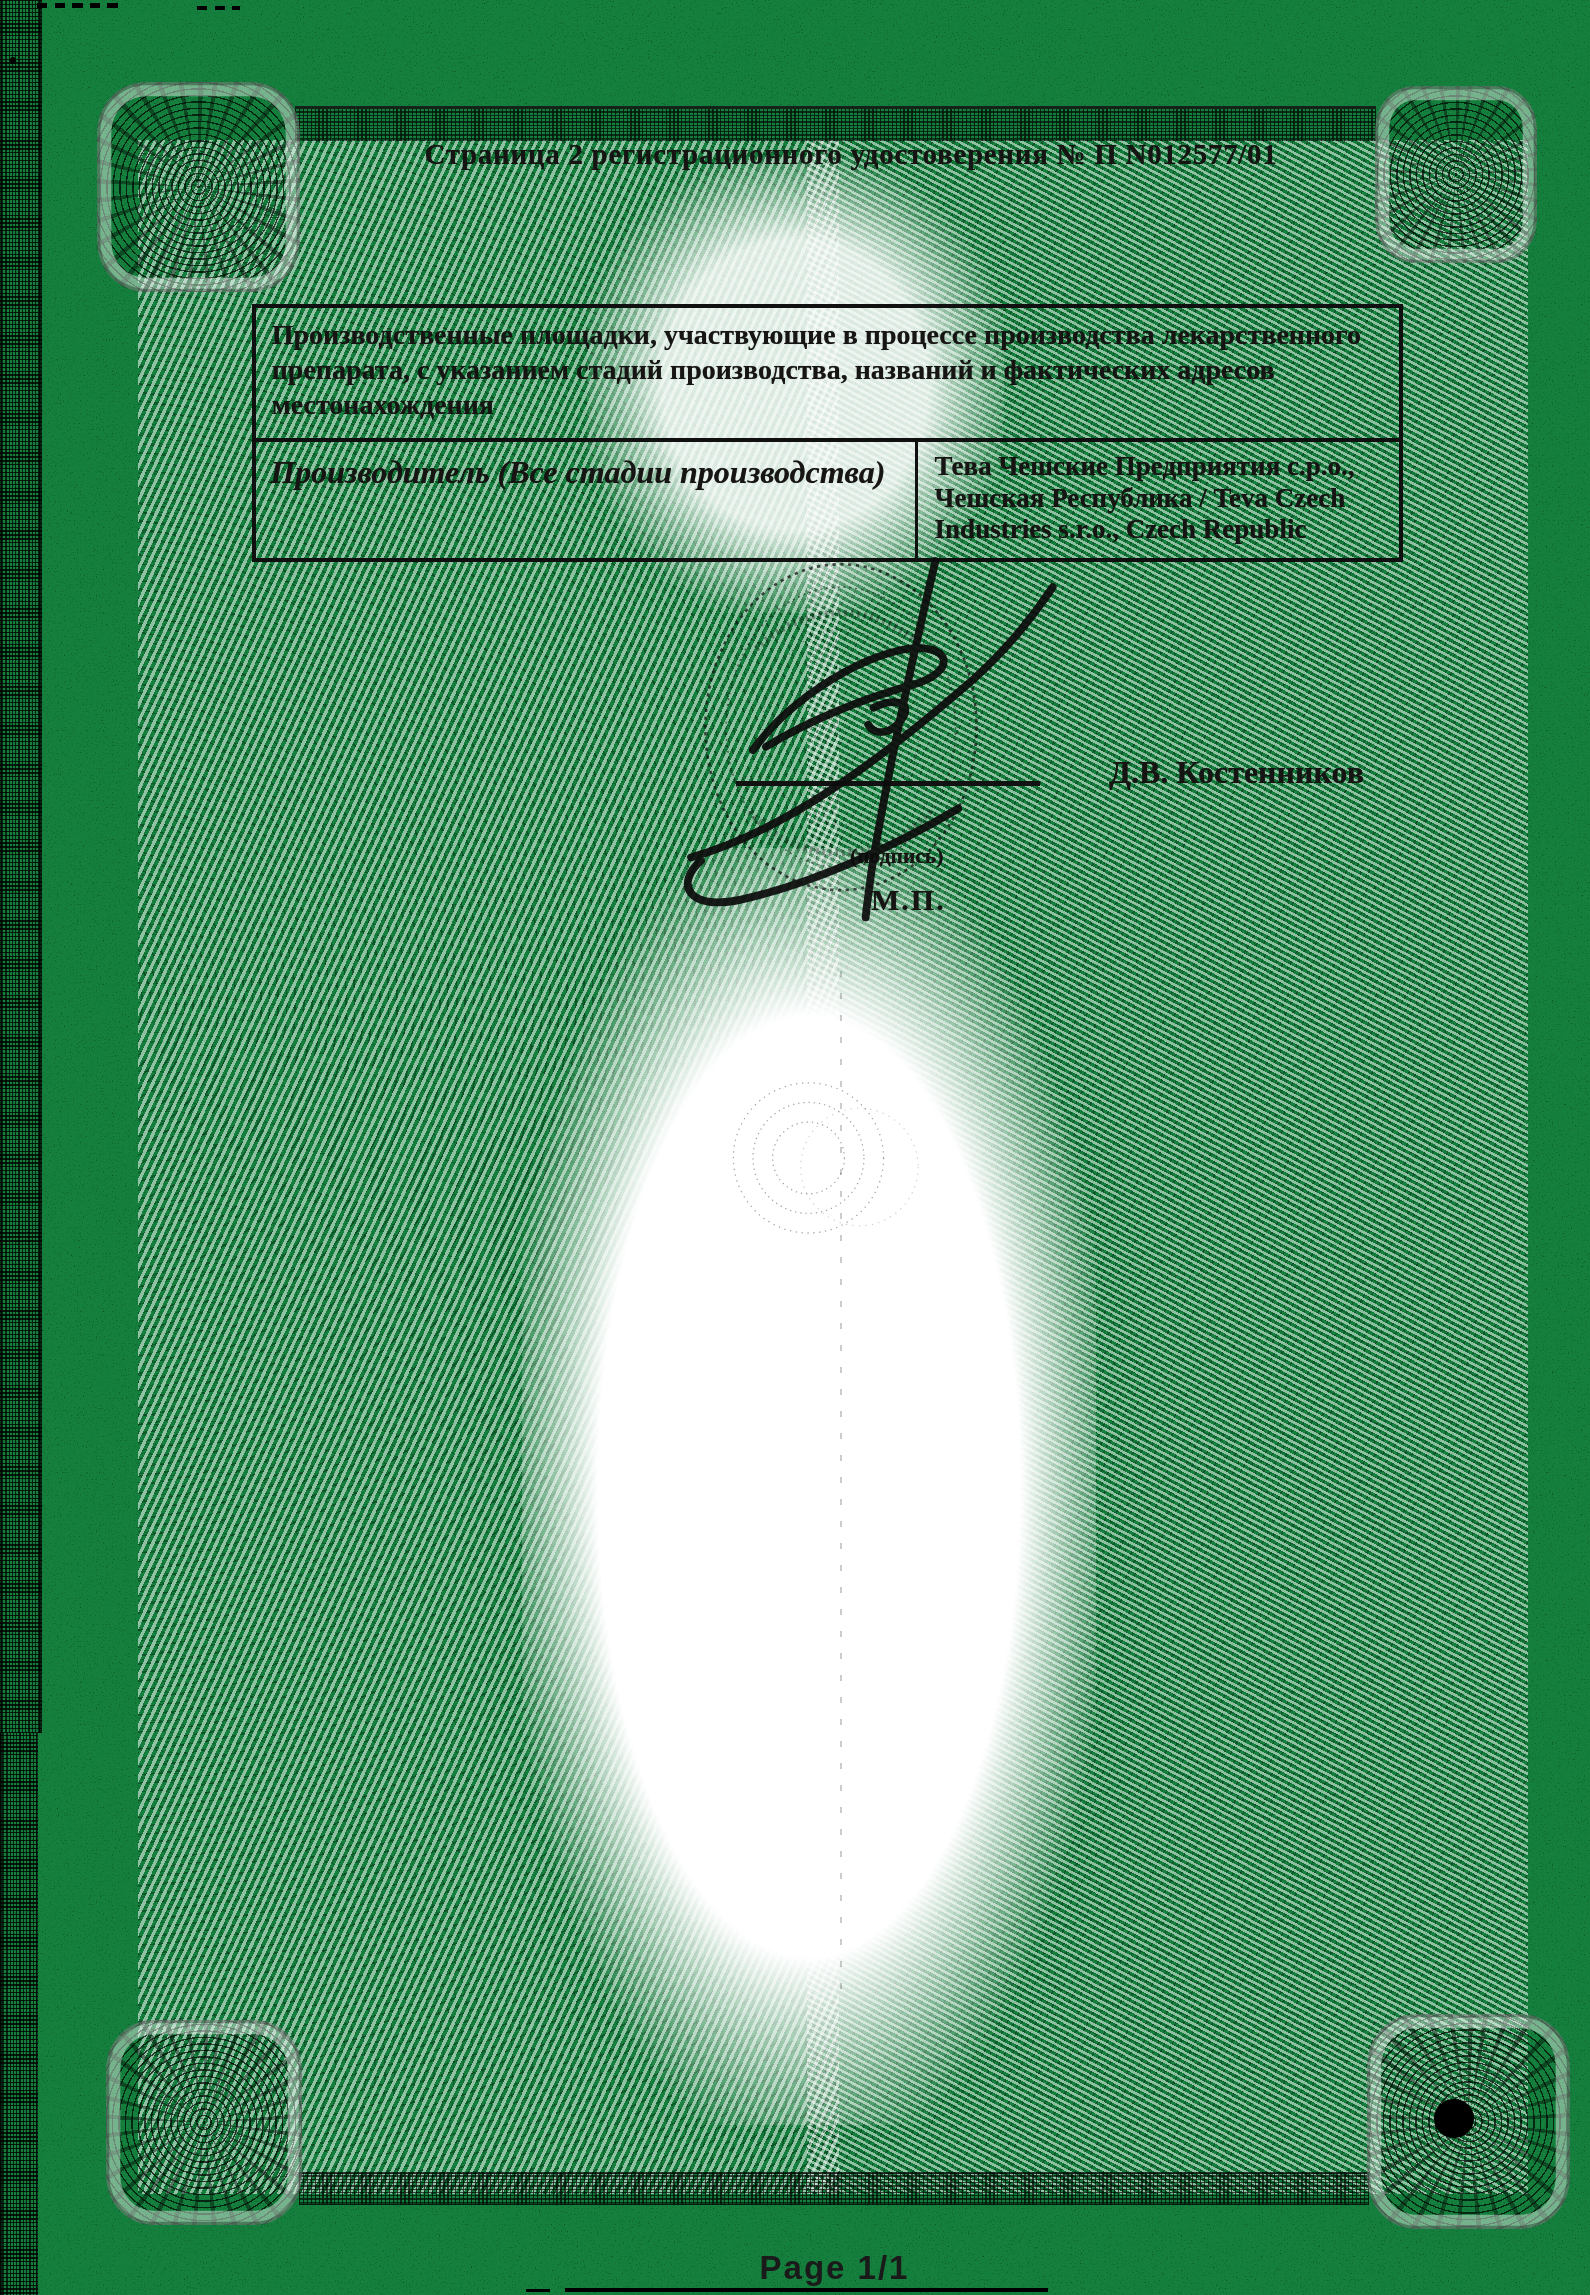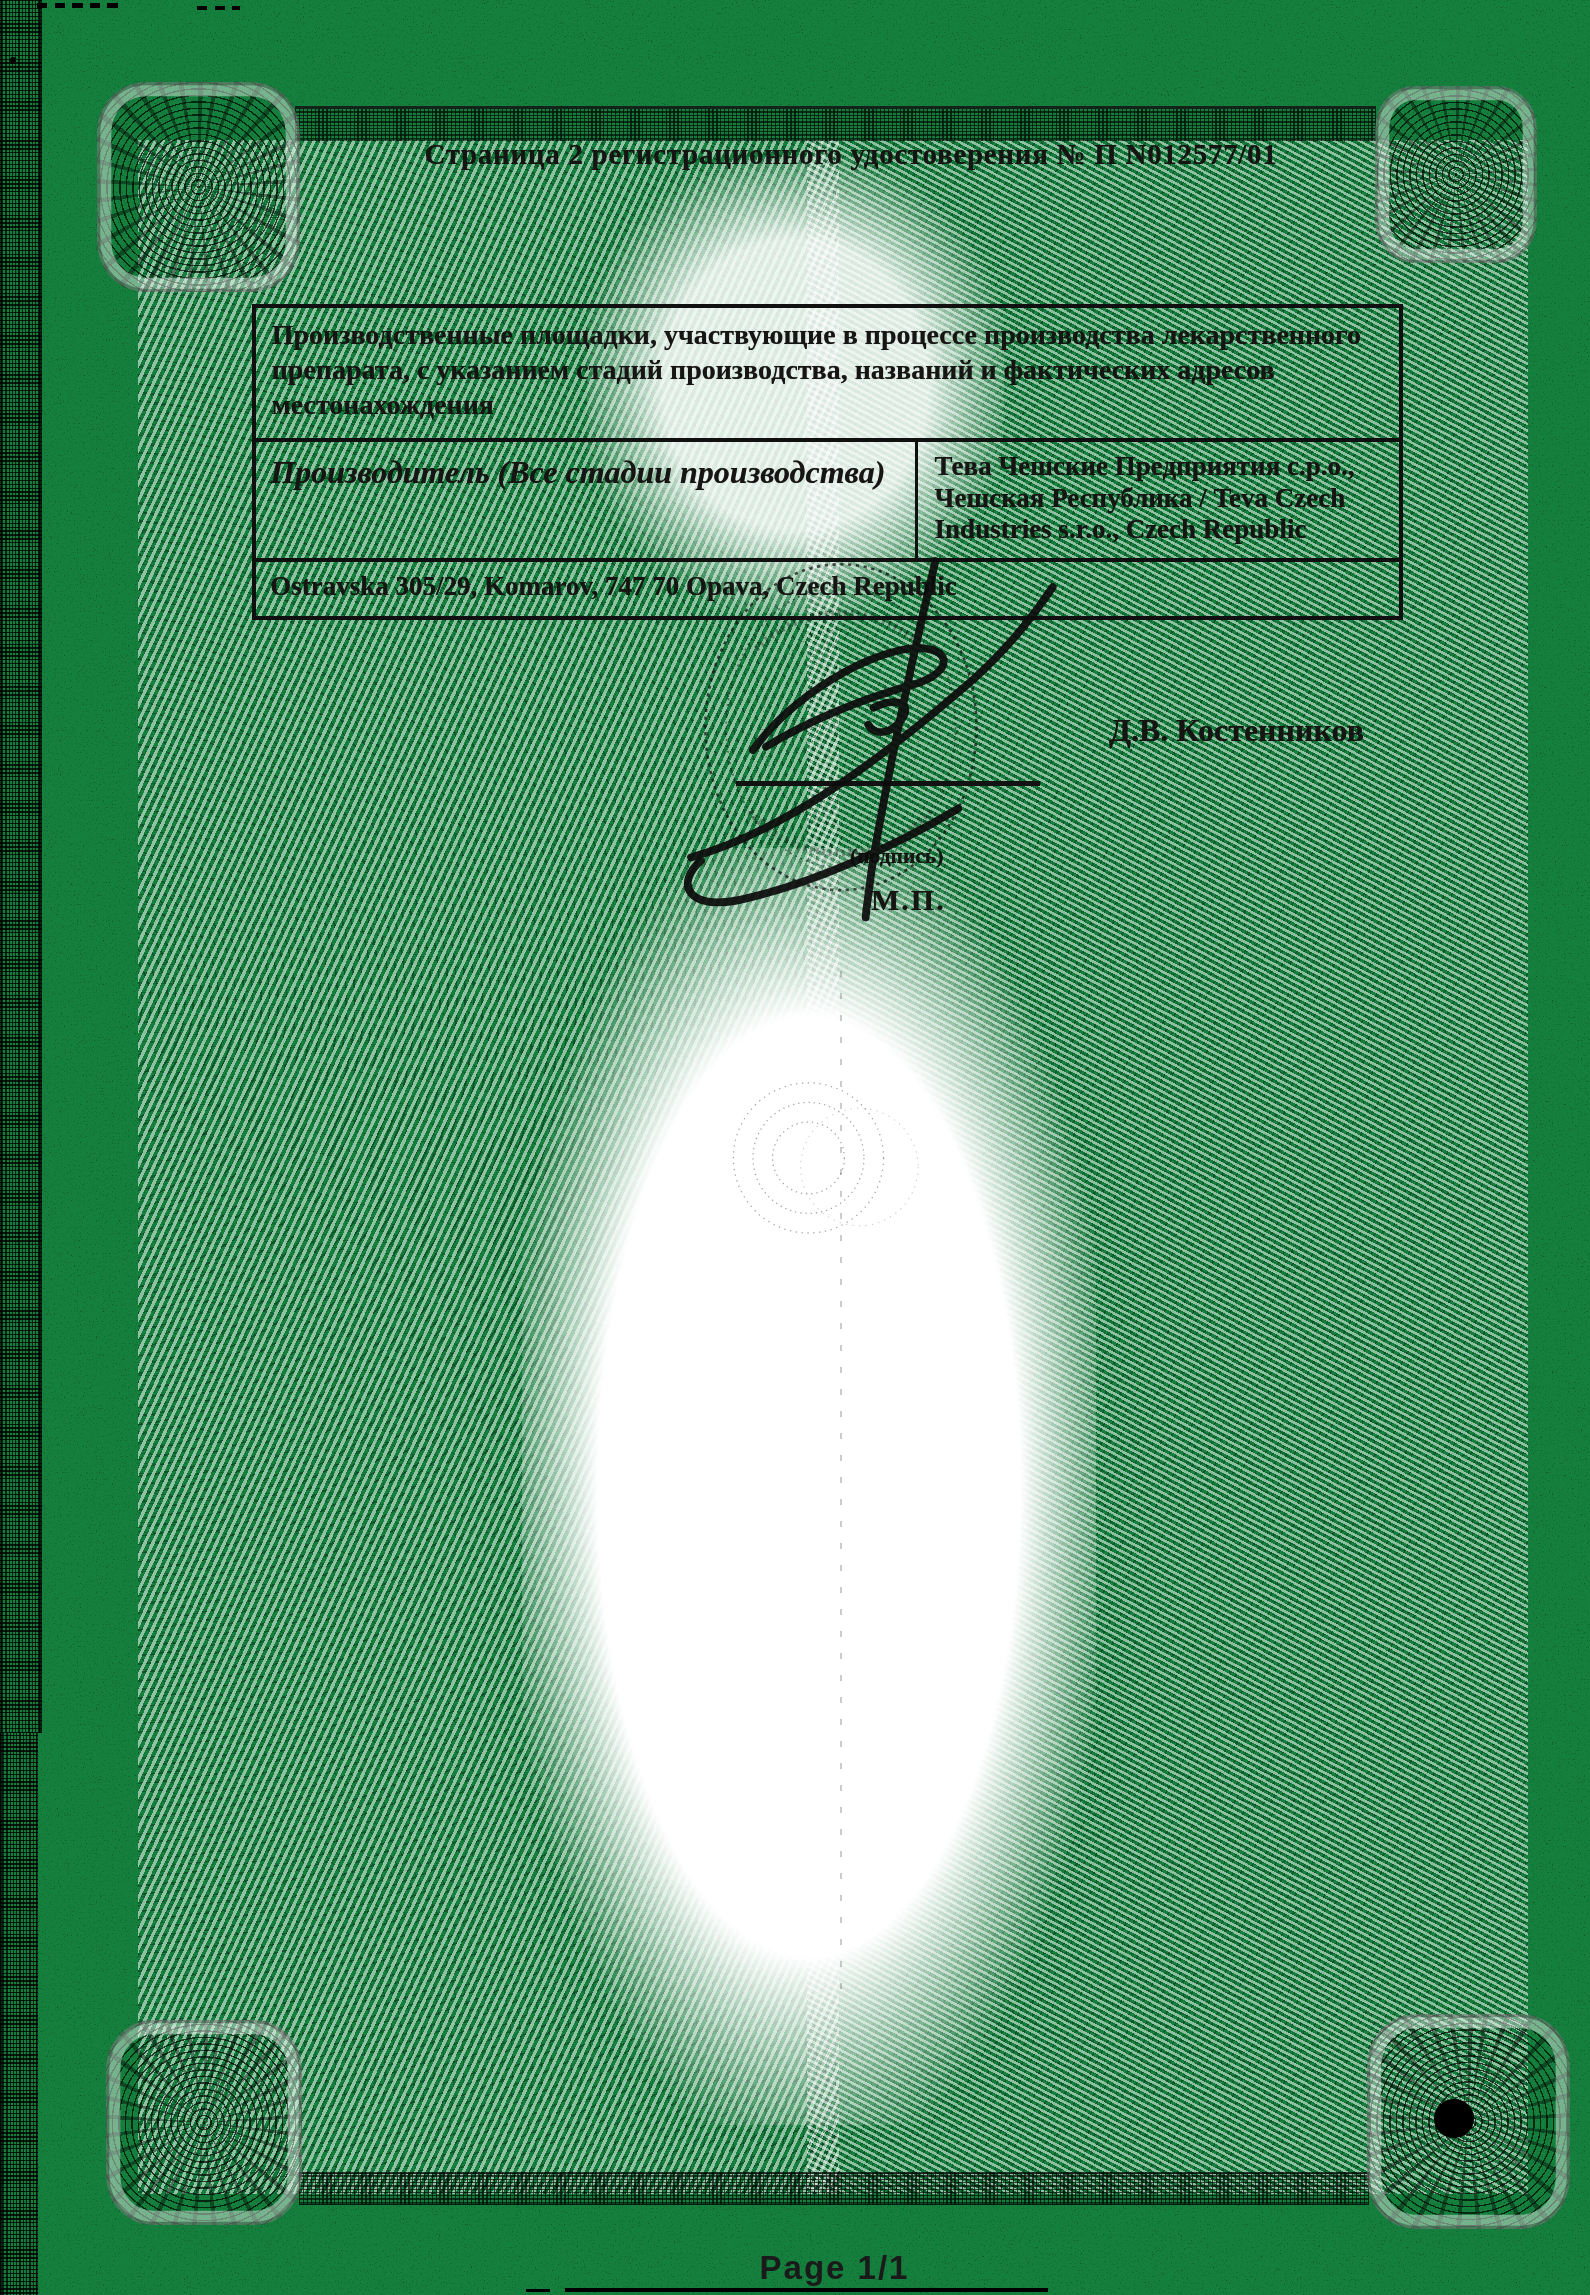--- a/index.html
+++ b/index.html
@@ -74,21 +74,21 @@
   .page-header{left:111px;right:0;top:138px;text-align:center;font-size:29px;font-weight:700;letter-spacing:0.7px;}
 
   .doc-table{left:252px;top:304px;width:1143px;border:4.6px solid #101010;}
   .t-title{padding:10.4px 15.7px 15.7px;font-size:28px;font-weight:700;line-height:1.24;}
   .t-row{display:flex;border-top:4.6px solid #101010;}
   .t-label{flex:0 0 630px;border-right:3.9px solid #101010;padding:11.7px 14.3px;font-size:32px;font-weight:700;font-style:italic;}
   .t-value{flex:1;padding:9px 42px 13px 17px;font-size:27px;font-weight:700;line-height:1.16;}
   .t-addr{border-top:4.6px solid #101010;padding:9px 14.3px 14.3px;font-size:27px;font-weight:700;}
 
   .sig-title{left:254px;top:717px;width:496px;font-size:32px;font-weight:700;line-height:1.14;}
-  .sig-name{left:1109px;top:712px;font-size:32px;font-weight:700;}
+  .sig-name{left:1109px;top:754px;font-size:32px;font-weight:700;}
   .sig-line{left:736px;top:781px;width:304px;height:4.6px;background:#121212;}
   .sig-caption{left:850px;top:844px;font-size:21.5px;font-weight:700;}
   .seal-caption{left:871px;top:883px;font-size:30px;font-weight:700;letter-spacing:2px;}
 
   .wm-line{left:840px;top:959px;width:2px;height:1030px;opacity:.5;
     background:repeating-linear-gradient(0deg, rgba(0,0,0,.4) 0 6.5px, rgba(0,0,0,0) 6.5px 22px);}
 
   .footer-wrap{left:78px;right:0;top:2249px;height:37px;overflow:hidden;text-align:center;}
   .footer-text{font-family:"Liberation Sans","DejaVu Sans",sans-serif;font-size:33px;font-weight:700;letter-spacing:2px;color:#1a1a1a;}
 </style>
@@ -129,21 +129,20 @@
   <div class="cut-line" style="left:526px;top:2289px;width:23.5px;height:3.3px;"></div>
 
   <div class="abs ink page-header">Страница 2 регистрационного удостоверения № П N012577/01</div>
 
   <div class="abs doc-table">
     <div class="t-title ink">Производственные площадки, участвующие в процессе производства лекарственного препарата, с указанием стадий производства, названий и фактических адресов местонахождения</div>
     <div class="t-row">
       <div class="t-label ink">Производитель (Все стадии производства)</div>
       <div class="t-value ink">Тева Чешские Предприятия с.р.о., Чешская Республика / Teva Czech Industries s.r.o., Czech Republic</div>
     </div>
-    <div class="t-addr ink">Ostravska 305/29, Komarov, 747 70 Opava, Czech Republic</div>
   </div>
 
   <svg class="abs" style="left:704px;top:1043px;opacity:.35;" width="222" height="222" viewBox="0 0 340 340">
     <g fill="none" stroke="#000">
       <circle cx="160" cy="176" r="55" stroke-width="2" stroke-dasharray="2 6"></circle>
       <circle cx="160" cy="176" r="85" stroke-width="2" stroke-dasharray="2 6"></circle>
       <circle cx="160" cy="176" r="115" stroke-width="2" stroke-dasharray="2 7"></circle>
       <circle cx="238" cy="190" r="90" stroke-width="1.6" stroke-dasharray="2 8" opacity=".6"></circle>
     </g>
   </svg>

